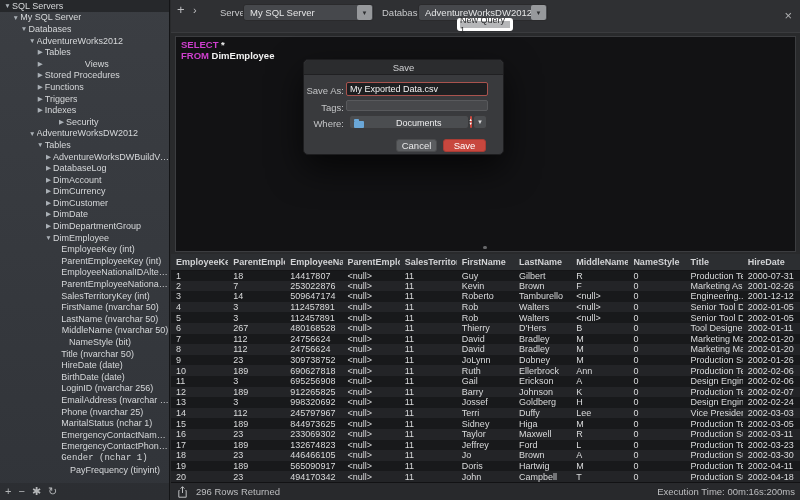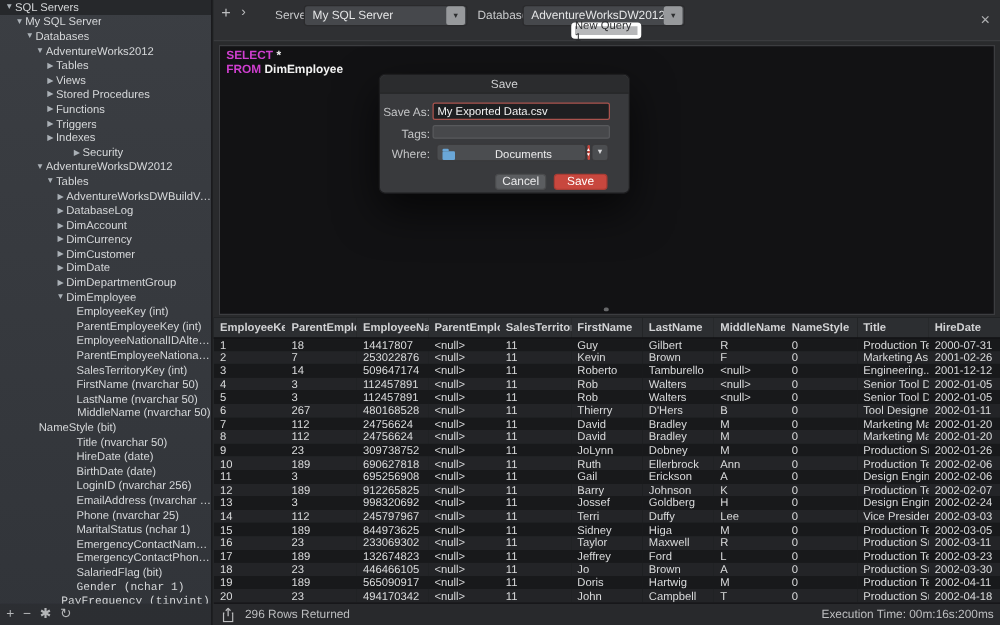--- a/index.html
+++ b/index.html
@@ -136,21 +136,21 @@
           <span class="tree-label">Databases</span>
         </div>
         <div class="tree-row" style="padding-left: 27.6px;">
           <span class="tri">▼</span>
           <span class="tree-label">AdventureWorks2012</span>
         </div>
         <div class="tree-row" style="padding-left: 35.8px;">
           <span class="tri">▶</span>
           <span class="tree-label">Tables</span>
         </div>
-        <div class="tree-row" style="padding-left: 35.8px;">
+        <div class="tree-row" style="padding-left: 35.8px; gap: 40px;">
           <span class="tri">▶</span>
           <span class="tree-label">Views</span>
         </div>
         <div class="tree-row" style="padding-left: 35.8px;">
           <span class="tri">▶</span>
           <span class="tree-label">Stored Procedures</span>
         </div>
         <div class="tree-row" style="padding-left: 35.8px;">
           <span class="tri">▶</span>
           <span class="tree-label">Functions</span>
@@ -232,21 +232,21 @@
           <span class="tree-label">FirstName (nvarchar 50)</span>
         </div>
         <div class="tree-row" style="padding-left: 52.2px;">
           <span class="tri"></span>
           <span class="tree-label">LastName (nvarchar 50)</span>
         </div>
         <div class="tree-row" style="padding-left: 52.2px; justify-content: center;">
           <span class="tri"></span>
           <span class="tree-label">MiddleName (nvarchar 50)</span>
         </div>
-        <div class="tree-row" style="padding-left: 22px;">
+        <div class="tree-row" style="padding-left: 22px; justify-content: center;">
           <span class="tri"></span>
           <span class="tree-label">NameStyle (bit)</span>
         </div>
         <div class="tree-row" style="padding-left: 52.2px;">
           <span class="tri"></span>
           <span class="tree-label">Title (nvarchar 50)</span>
         </div>
         <div class="tree-row" style="padding-left: 52.2px;">
           <span class="tri"></span>
           <span class="tree-label">HireDate (date)</span>
@@ -272,29 +272,25 @@
           <span class="tree-label">MaritalStatus (nchar 1)</span>
         </div>
         <div class="tree-row" style="padding-left: 52.2px;">
           <span class="tri"></span>
           <span class="tree-label">EmergencyContactName (nvarcha...</span>
         </div>
         <div class="tree-row" style="padding-left: 52.2px;">
           <span class="tri"></span>
           <span class="tree-label">EmergencyContactPhone (nvarcha...</span>
         </div>
-        <div class="tree-row" style="padding-left: 52.2px;">
-          <span class="tri"></span>
-          <span class="tree-label">SalariedFlag (bit)</span>
-        </div>
         <div class="tree-row" style="padding-left: 52.2px; font-family: Liberation Mono, monospace;">
           <span class="tri"></span>
           <span class="tree-label">Gender (nchar 1)</span>
         </div>
-        <div class="tree-row" style="padding-left: 40px; font-family: Liberation Mono, monospace;">
+        <div class="tree-row" style="padding-left: 61px;">
           <span class="tri"></span>
           <span class="tree-label">PayFrequency (tinyint)</span>
         </div>
       </div>
     <div id="sidebar-footer">
       <span>+</span>
       <span>−</span>
       <span>✱</span>
       <span>↻</span>
     </div>

